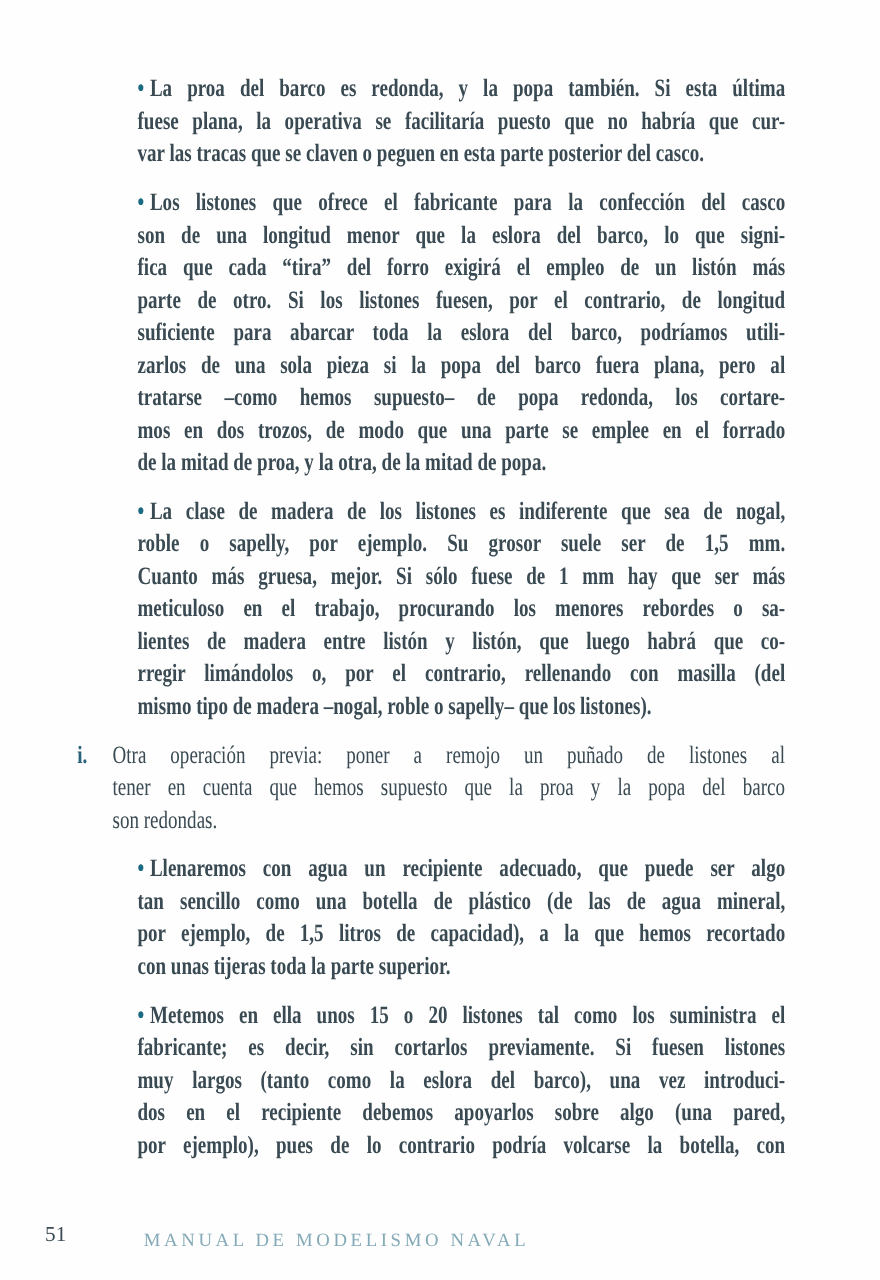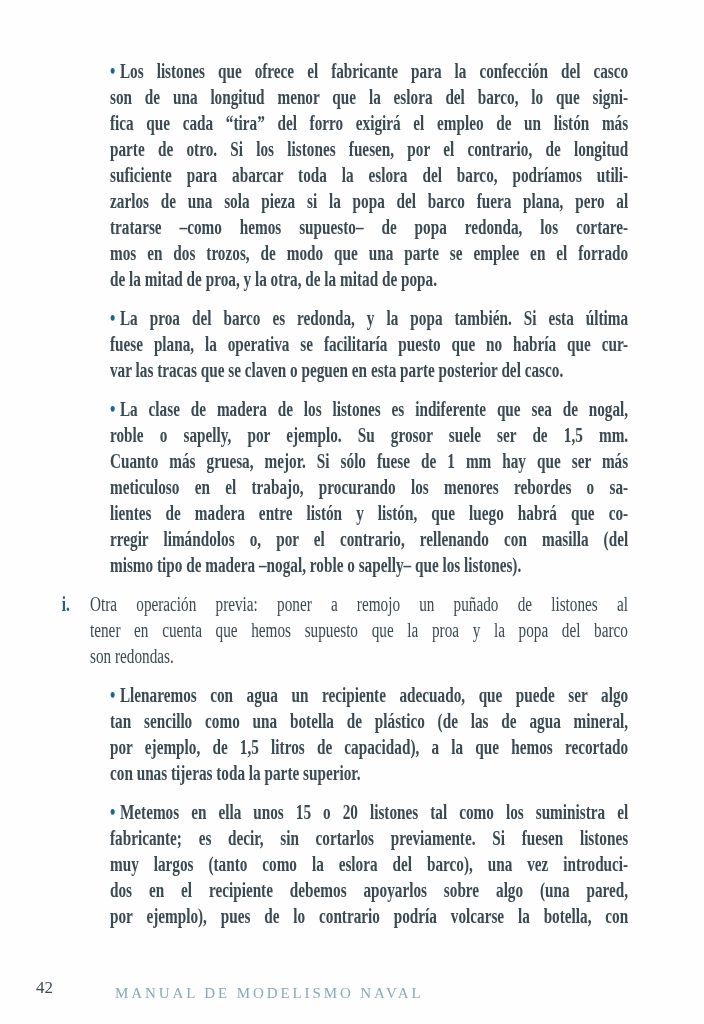--- a/index.html
+++ b/index.html
@@ -82,36 +82,36 @@
     color: var(--runtitle-color, #84aab7);
   }
 </style>
 </head>
 <body>
 
 <div class="page" style="background: rgb(254, 254, 254);">
   <div class="text-column">
       <div class="para bullet">
         <div class="lines">
+          <div class="line"><span class="bullet">•</span>La proa del barco es redonda, y la popa también. Si esta última</div>
+          <div class="line">fuese plana, la operativa se facilitaría puesto que no habría que cur-</div>
+          <div class="line lastline">var las tracas que se claven o peguen en esta parte posterior del casco.</div>
+        </div>
+      </div>
+      <div class="para bullet">
+        <div class="lines">
           <div class="line"><span class="bullet">•</span>Los listones que ofrece el fabricante para la confección del casco</div>
           <div class="line">son de una longitud <b>menor</b> que la eslora del barco, lo que signi-</div>
           <div class="line">fica que cada “tira” del forro exigirá el empleo de un listón más</div>
           <div class="line">parte de otro. Si los listones fuesen, por el contrario, de longitud</div>
           <div class="line">suficiente para abarcar toda la eslora del barco, podríamos utili-</div>
           <div class="line">zarlos de una sola pieza si la popa del barco fuera plana, pero al</div>
           <div class="line">tratarse –como hemos supuesto– de popa redonda, los cortare-</div>
           <div class="line">mos en dos trozos, de modo que una parte se emplee en el forrado</div>
           <div class="line lastline">de la mitad de proa, y la otra, de la mitad de popa.</div>
-        </div>
-      </div>
-      <div class="para bullet">
-        <div class="lines">
-          <div class="line"><span class="bullet">•</span>La proa del barco es redonda, y la popa también. Si esta última</div>
-          <div class="line">fuese plana, la operativa se facilitaría puesto que no habría que cur-</div>
-          <div class="line lastline">var las tracas que se claven o peguen en esta parte posterior del casco.</div>
         </div>
       </div>
       <div class="para bullet">
         <div class="lines">
           <div class="line"><span class="bullet">•</span>La clase de madera de los listones es indiferente que sea de nogal,</div>
           <div class="line">roble o sapelly, por ejemplo. Su grosor suele ser de 1,5 mm.</div>
           <div class="line">Cuanto más gruesa, mejor. Si sólo fuese de 1 mm hay que ser más</div>
           <div class="line">meticuloso en el trabajo, procurando los menores rebordes o sa-</div>
           <div class="line">lientes de madera entre listón y listón, que luego habrá que co-</div>
           <div class="line">rregir limándolos o, por el contrario, rellenando con masilla (del</div>
@@ -137,16 +137,16 @@
         <div class="lines">
           <div class="line"><span class="bullet">•</span>Metemos en ella unos 15 o 20 listones tal como los suministra el</div>
           <div class="line">fabricante; es decir, sin cortarlos previamente. Si fuesen listones</div>
           <div class="line">muy largos (tanto como la eslora del barco), una vez introduci-</div>
           <div class="line">dos en el recipiente debemos apoyarlos sobre algo (una pared,</div>
           <div class="line">por ejemplo), pues de lo contrario podría volcarse la botella, con</div>
         </div>
       </div>
     </div>
   <div class="footer">
-    <div class="pagenum">42</div>
+    <div class="pagenum">51</div>
     <div class="runtitle">MANUAL DE MODELISMO NAVAL</div>
   </div>
 </div>
 
 </body></html>

